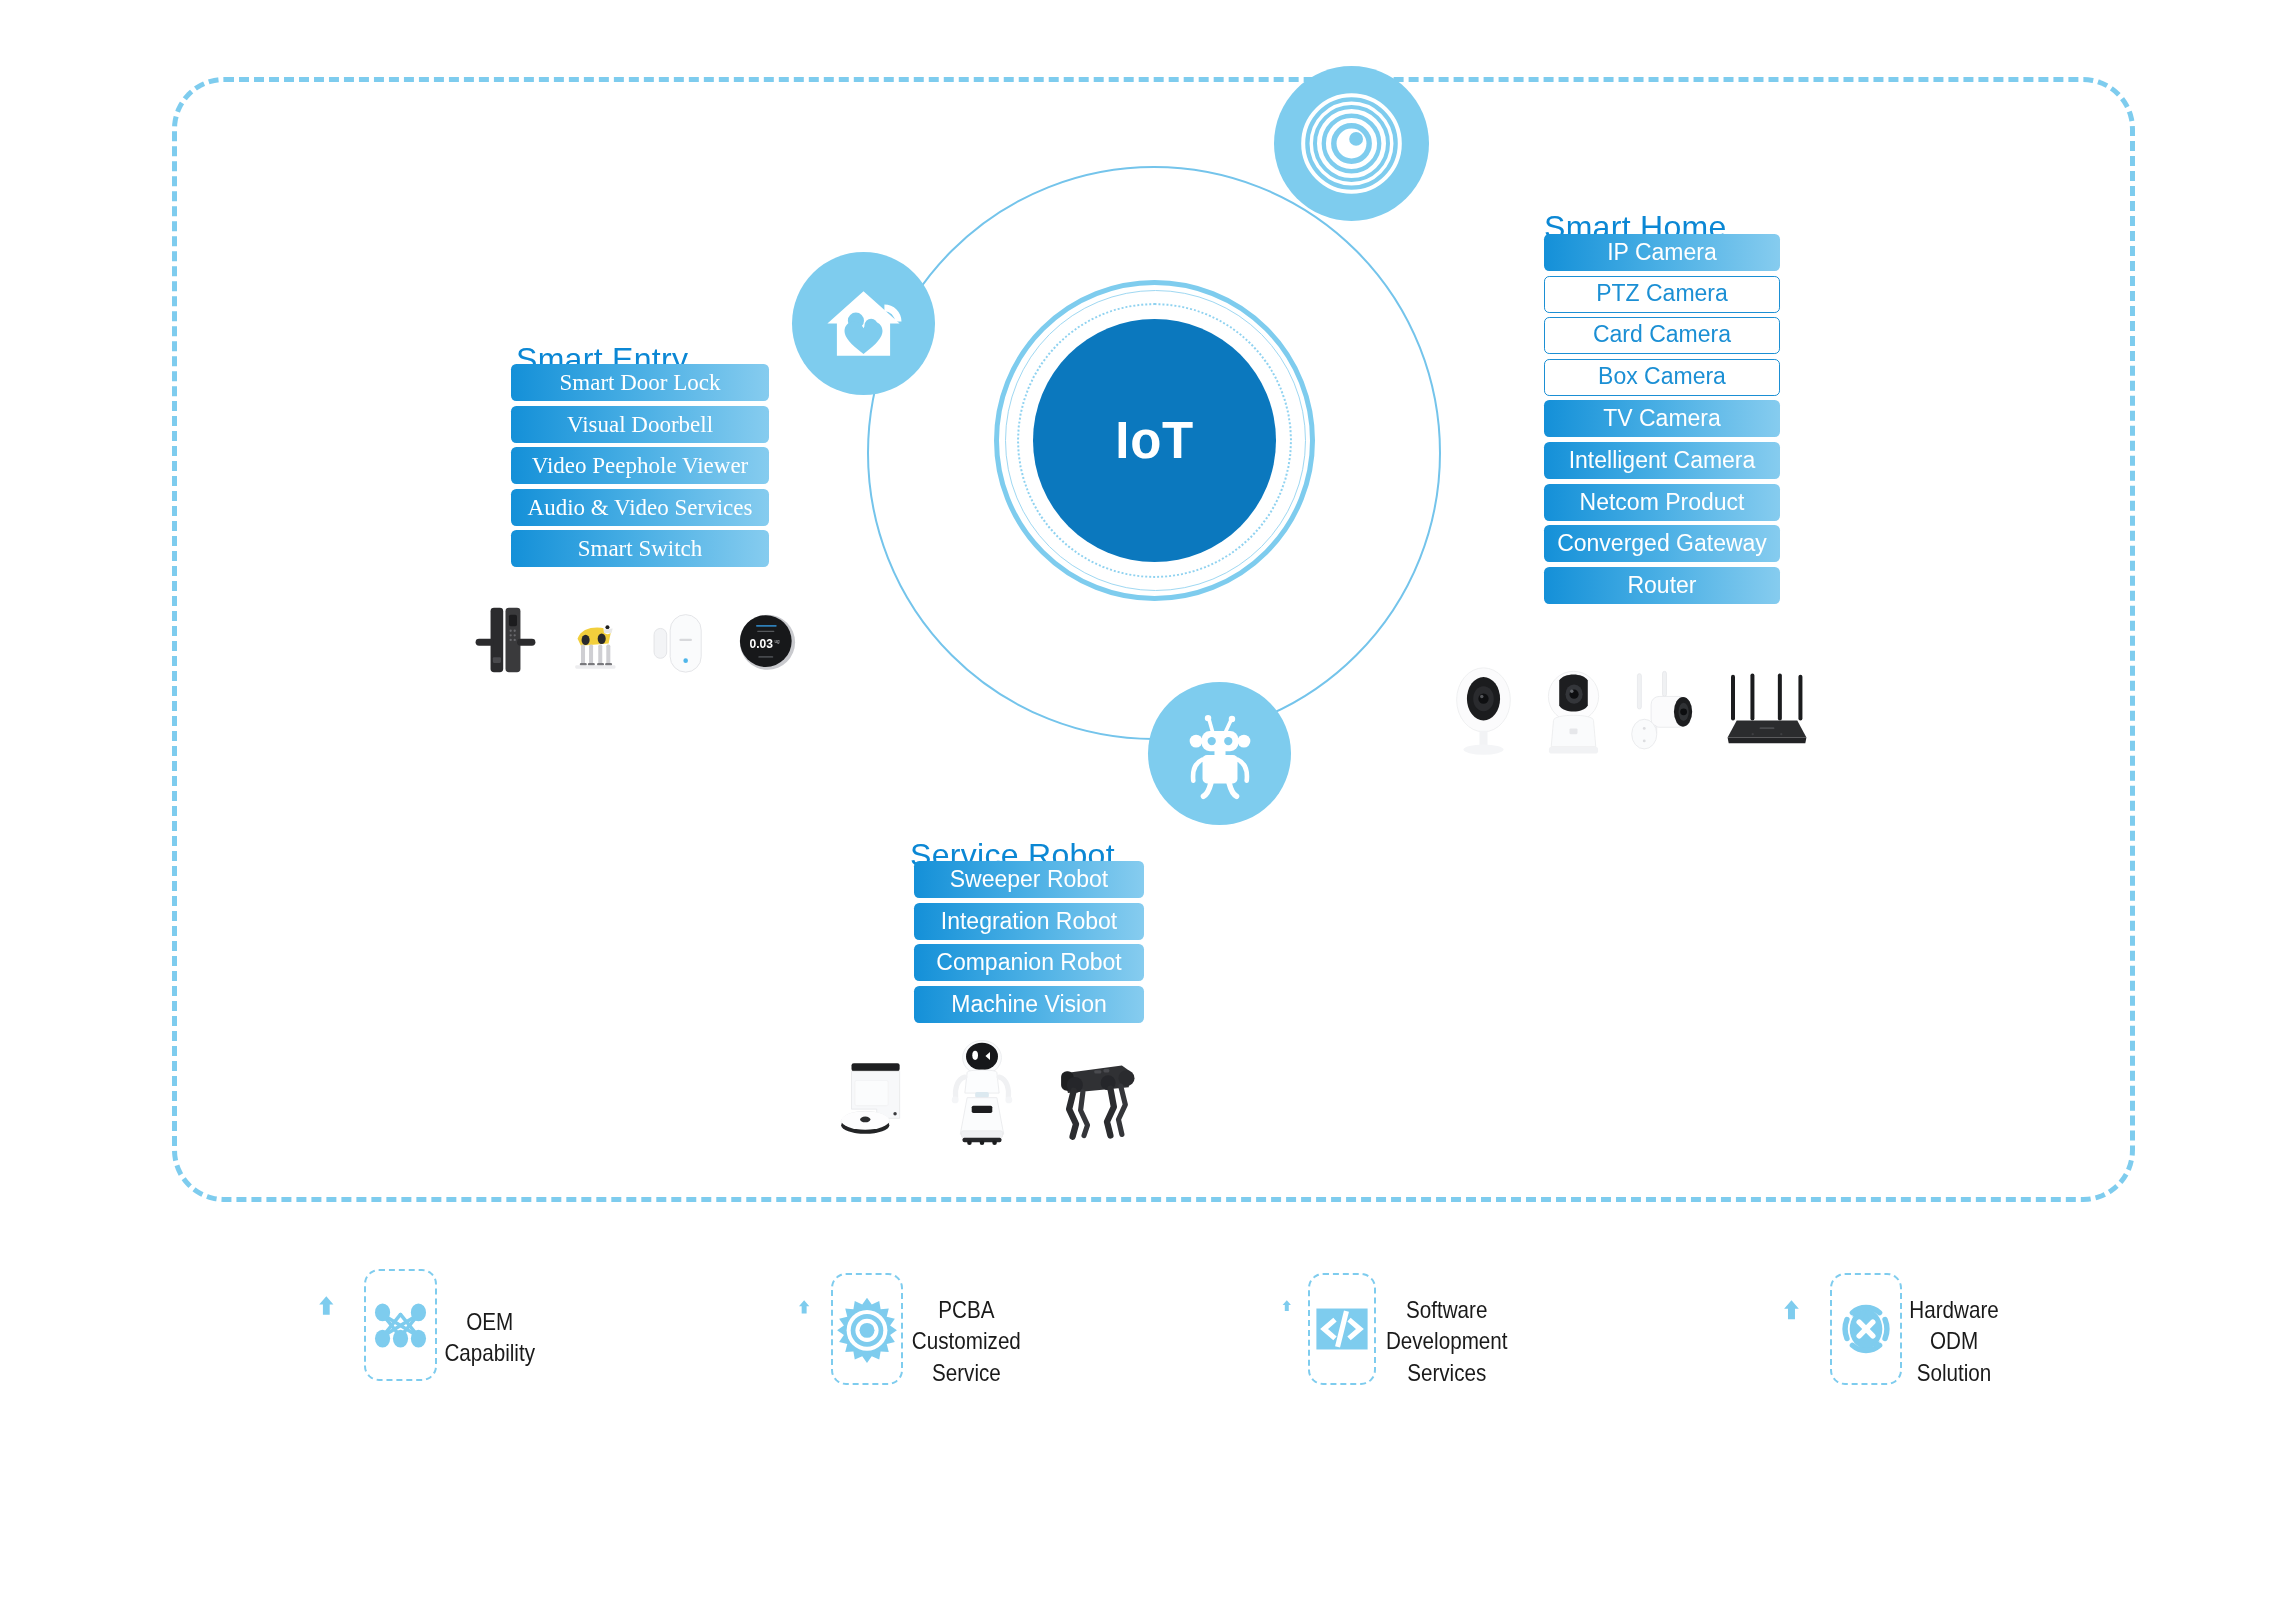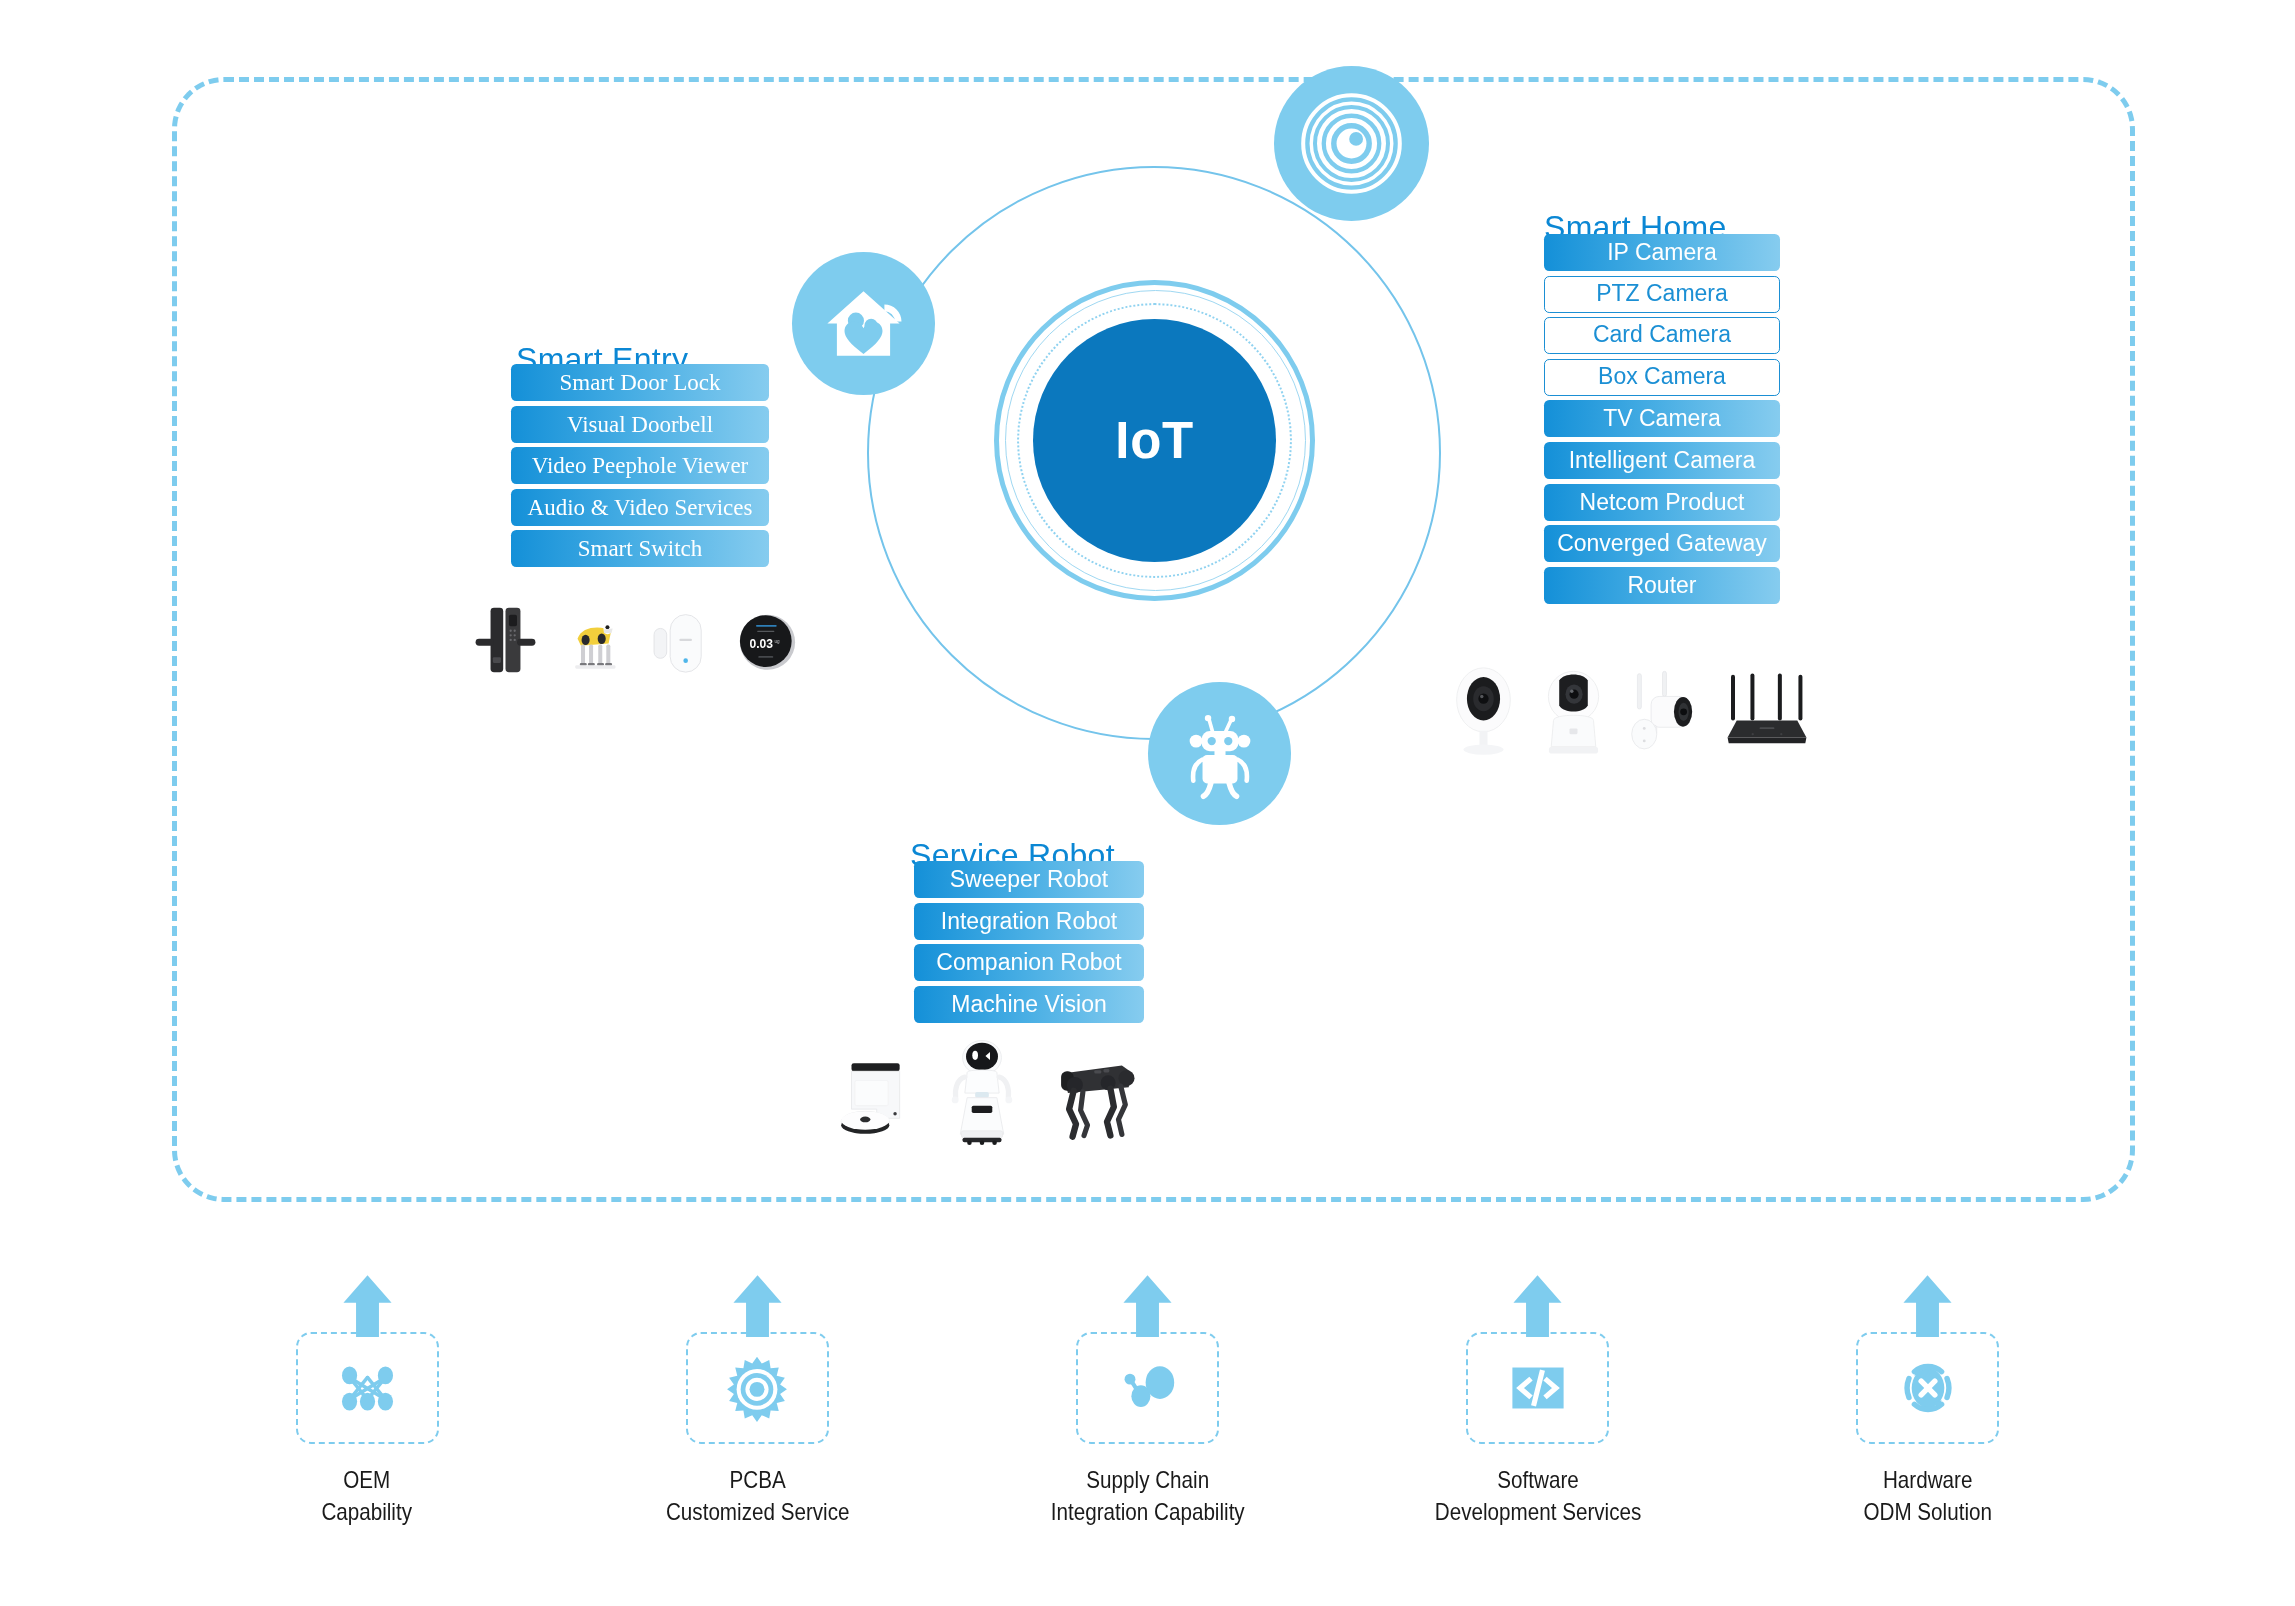--- a/index.html
+++ b/index.html
@@ -55,21 +55,21 @@
   }
   #badge-home{left:-75px;top:86px;width:143px;height:143px;}
   #badge-camera{left:407px;top:-100px;width:155px;height:155px;}
   #badge-robot{left:281px;top:516px;width:143px;height:143px;}
 
   
   #capability-row{
     position:absolute;left:172px;top:1274px;width:1951px;height:298px;
     display:flex;justify-content:space-around;align-items:flex-start;
   }
-  .capability{width:253px;display:flex;flex-direction:column;align-items:center;}
+  .capability{width:253px;display:flex;flex-direction:row;align-items:center;}
   .cap-arrow{width:100%;height:63px;position:relative;}
   .cap-box{
     width:143px;height:112px;border:2.3px dashed #7ECCEE;border-radius:15px;
     box-sizing:border-box;display:flex;align-items:center;justify-content:center;
     margin-top:-4.6px;background:#ffffff;
   }
   .cap-label{
     margin-top:19.5px;text-align:center;color:#1A1A1A;
     font-size:24px;line-height:1.32;font-stretch:condensed;
     font-family:"Liberation Sans Narrow","Liberation Sans",sans-serif;
@@ -391,42 +391,20 @@
         <circle cx="50" cy="52" r="17" fill="#FFFFFF"></circle>
         <circle cx="50" cy="52" r="11" fill="#7ECCEE"></circle>
       </svg>
     </div>
     <div class="cap-label">
       <div>PCBA</div>
       <div>Customized Service</div>
     </div>
   </div>
 
-  <div class="capability">
-    <div class="cap-arrow">
-      <svg width="100%" height="63" viewBox="0 0 440 110" preserveAspectRatio="xMidYMin meet">
-        <path d="M220 2 L262 50 L240 50 L240 110 L200 110 L200 50 L178 50 Z" fill="#7ECCEE"></path>
-      </svg>
-    </div>
-    <div class="cap-box">
-      <svg width="68" height="68" viewBox="0 0 100 100">
-        <g stroke="#7ECCEE" stroke-width="6" stroke-linecap="round">
-          <line x1="26" y1="38" x2="40" y2="60"></line>
-          <line x1="40" y1="60" x2="66" y2="44"></line>
-        </g>
-        <circle cx="25" cy="37" r="8" fill="#7ECCEE"></circle>
-        <ellipse cx="41" cy="62" rx="14" ry="16" fill="#7ECCEE"></ellipse>
-        <ellipse cx="69" cy="42" rx="21" ry="24" fill="#7ECCEE"></ellipse>
-      </svg>
-    </div>
-    <div class="cap-label">
-      <div>Supply Chain</div>
-      <div>Integration Capability</div>
-    </div>
-  </div>
 
   <div class="capability">
     <div class="cap-arrow">
       <svg width="100%" height="63" viewBox="0 0 440 110" preserveAspectRatio="xMidYMin meet">
         <path d="M220 2 L262 50 L240 50 L240 110 L200 110 L200 50 L178 50 Z" fill="#7ECCEE"></path>
       </svg>
     </div>
     <div class="cap-box">
       <svg width="64" height="64" viewBox="0 0 100 100">
         <rect x="10" y="18" width="80" height="64" fill="#7ECCEE"></rect>

